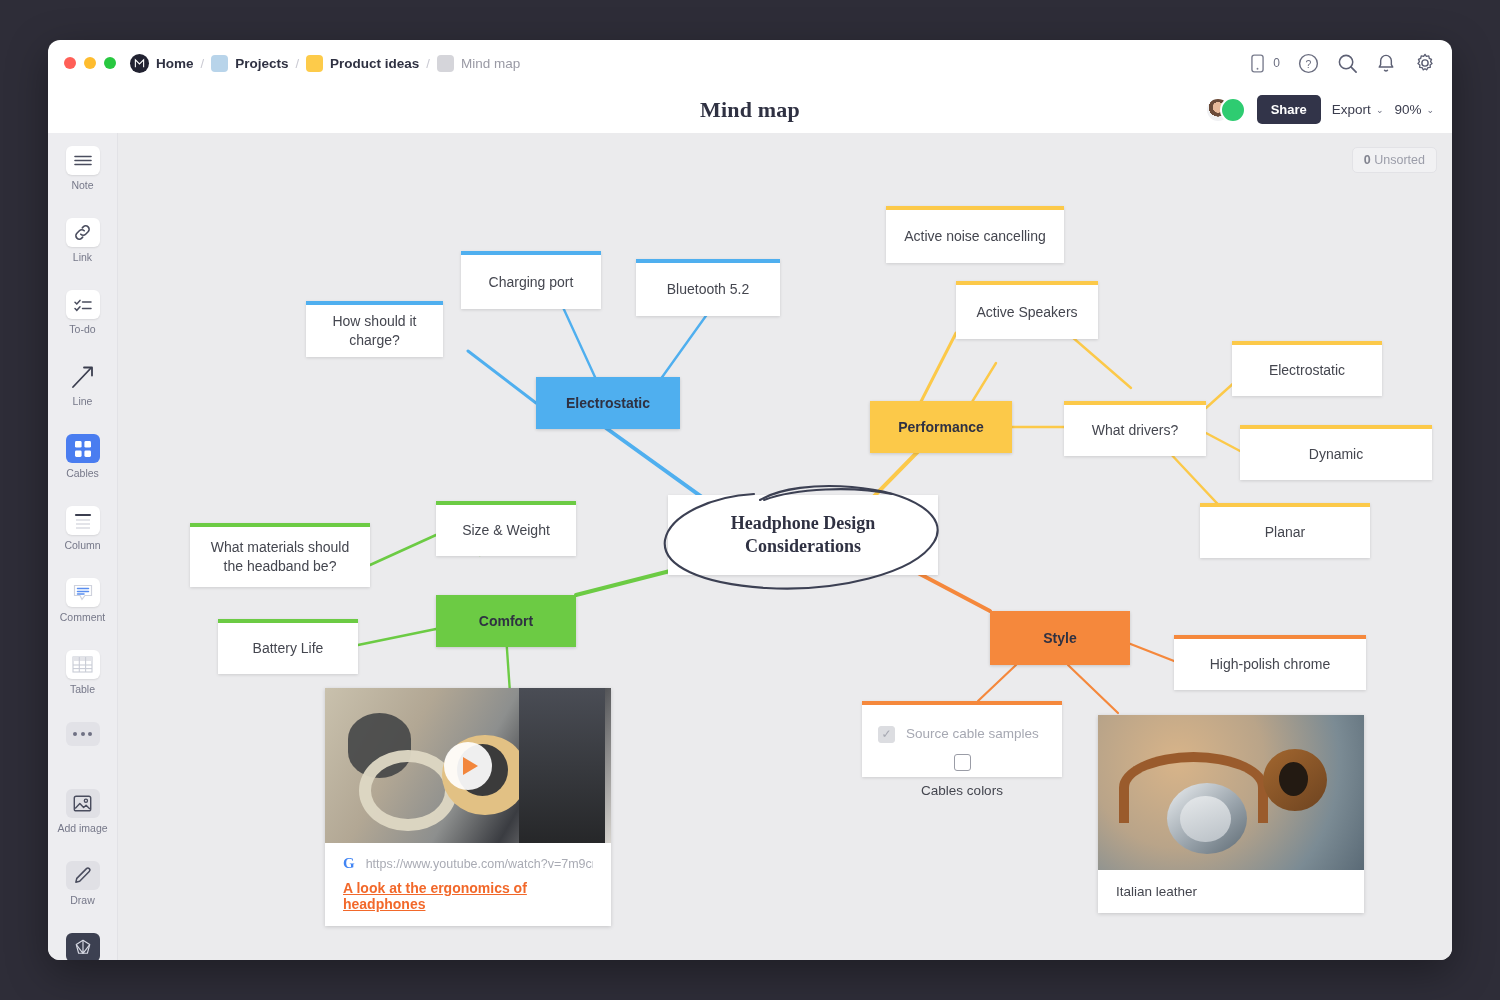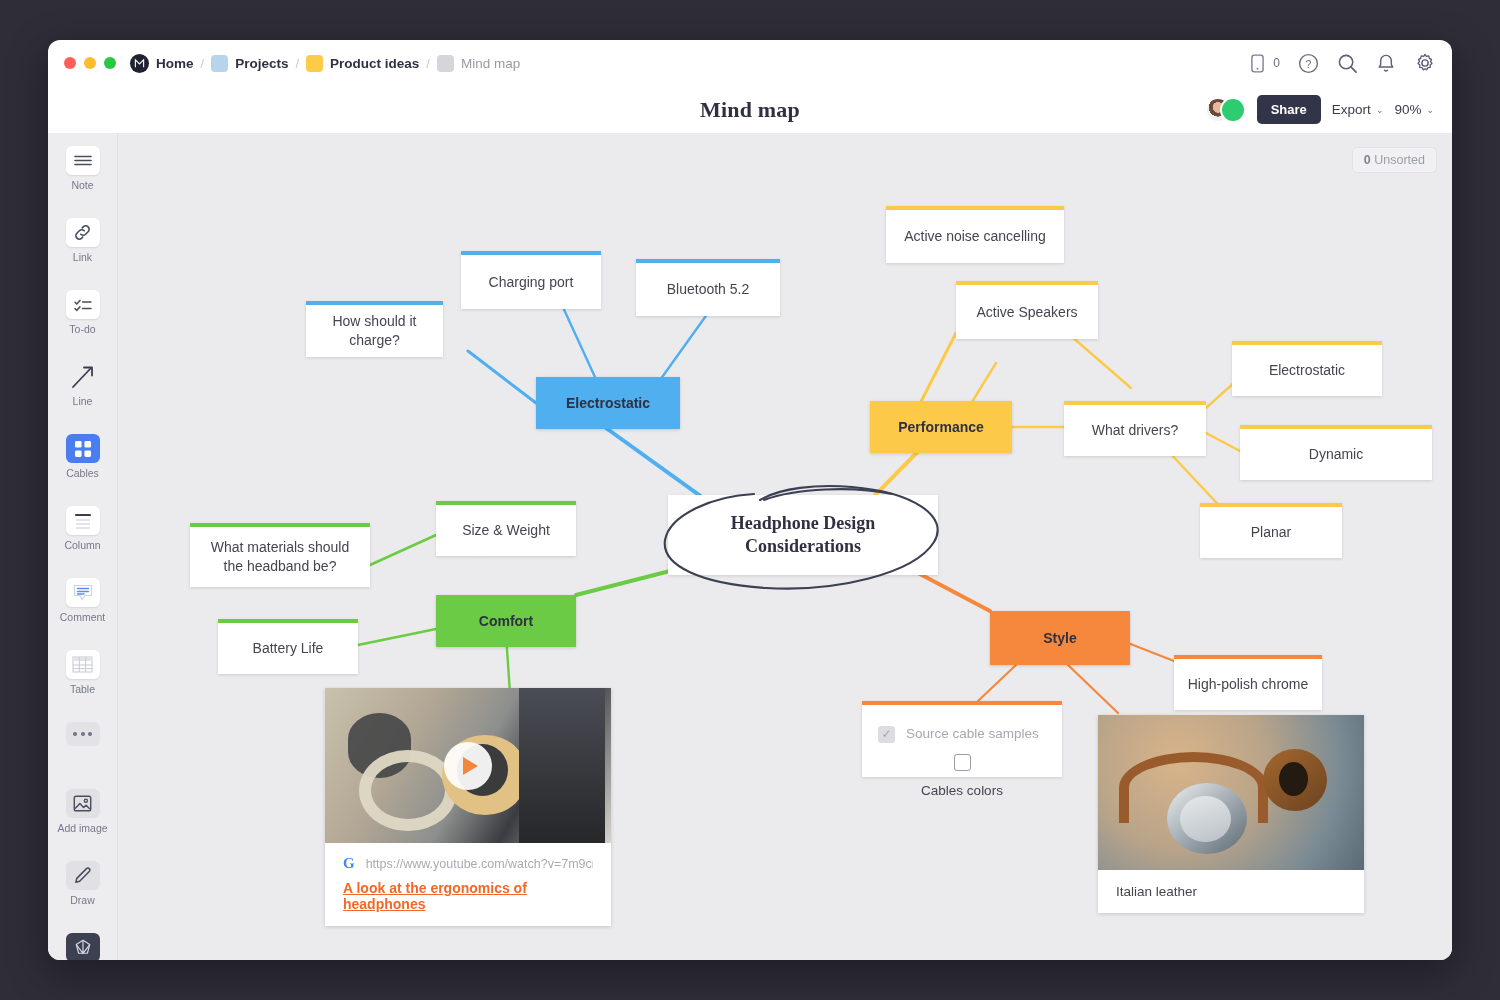--- a/index.html
+++ b/index.html
@@ -444,21 +444,21 @@
     </div>
     <div class="node" style="left:946px; top:268px; width:142px; height:55px; border-top-color:#fcc949">
       <span>What drivers?</span>
     </div>
     <div class="node" style="left:1114px; top:208px; width:150px; height:55px; border-top-color:#fcc949">
       <span>Electrostatic</span>
     </div>
     <div class="node" style="left:1122px; top:292px; width:192px; height:55px; border-top-color:#fcc949">
       <span>Dynamic</span>
     </div>
-    <div class="node" style="left:1082px; top:370px; width:142px; height:55px; border-top-color:#fcc949">
+    <div class="node" style="left:1082px; top:370px; width:170px; height:55px; border-top-color:#fcc949">
       <span>Planar</span>
     </div>
 
     <div class="node" style="left:72px; top:390px; width:180px; height:64px; border-top-color:#6ccb44">
       <span>What materials should the headband be?</span>
     </div>
     <div class="node" style="left:318px; top:368px; width:140px; height:55px; border-top-color:#6ccb44">
       <span>Size &amp; Weight</span>
     </div>
     <div class="node" style="left:100px; top:486px; width:140px; height:55px; border-top-color:#6ccb44">
@@ -474,21 +474,21 @@
     <svg id="scribble" style="left:538px; top:345px; width:300px; height:118px" viewBox="0 0 300 118">
       <g fill="none" stroke="#3c4053" stroke-width="2.1" stroke-linecap="round">
         <path d="M98 16 C58 18, 14 36, 9 62 C5 88, 46 106, 110 110 C180 114, 258 96, 278 64 C294 38, 256 14, 196 9 C160 6, 124 10, 104 22"></path>
         <path d="M108 22 C140 10, 198 8, 236 16"></path>
       </g>
     </svg>
 
     <div class="node branch" style="left:872px; top:478px; width:140px; height:54px; background:#f5883c">
       <span>Style</span>
     </div>
-    <div class="node" style="left:1056px; top:522px; width:148px; height:55px; border-top-color:#f5883c">
+    <div class="node" style="left:1056px; top:502px; width:192px; height:55px; border-top-color:#f5883c">
       <span>High-polish chrome</span>
     </div>
 
     <div class="node checkcard" style="left:744px; top:568px; width:200px; height:76px; border-top-color:#f5883c">
       <div class="chkrow done">
         <span class="chk done">✓</span>
         <span>Source cable samples</span>
       </div>
       <div class="chkrow">
         <span class="chk"></span>

